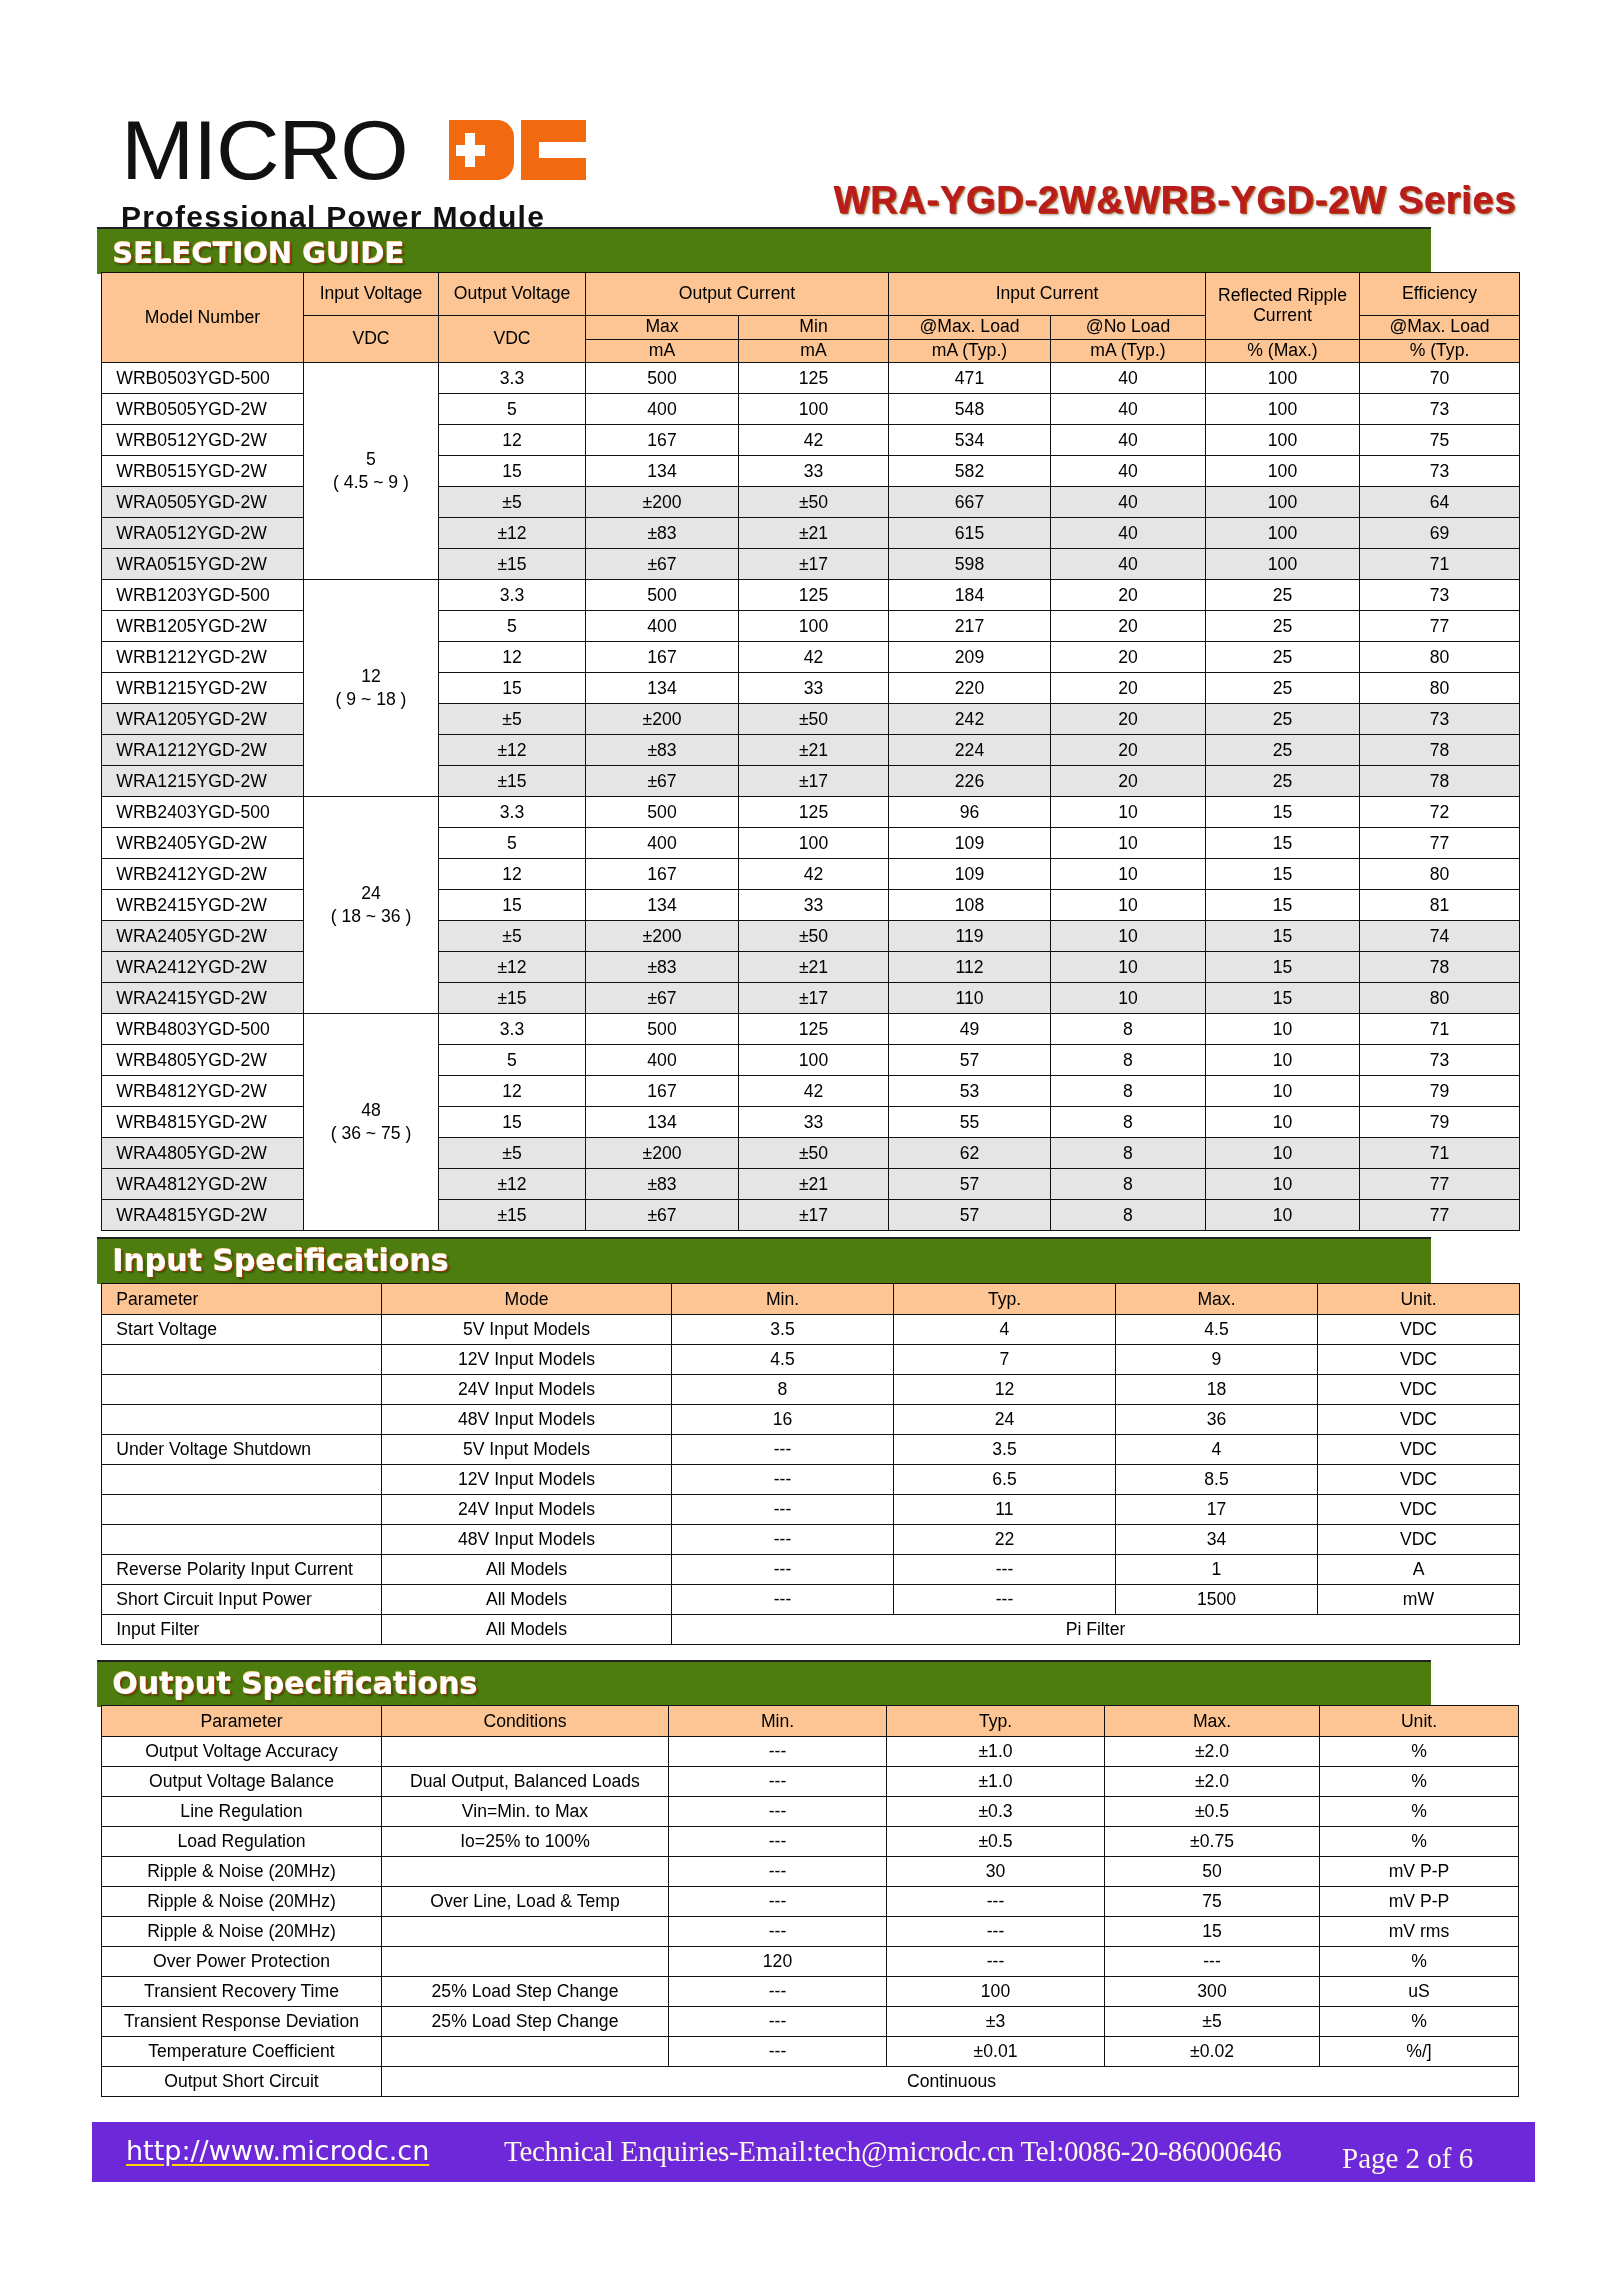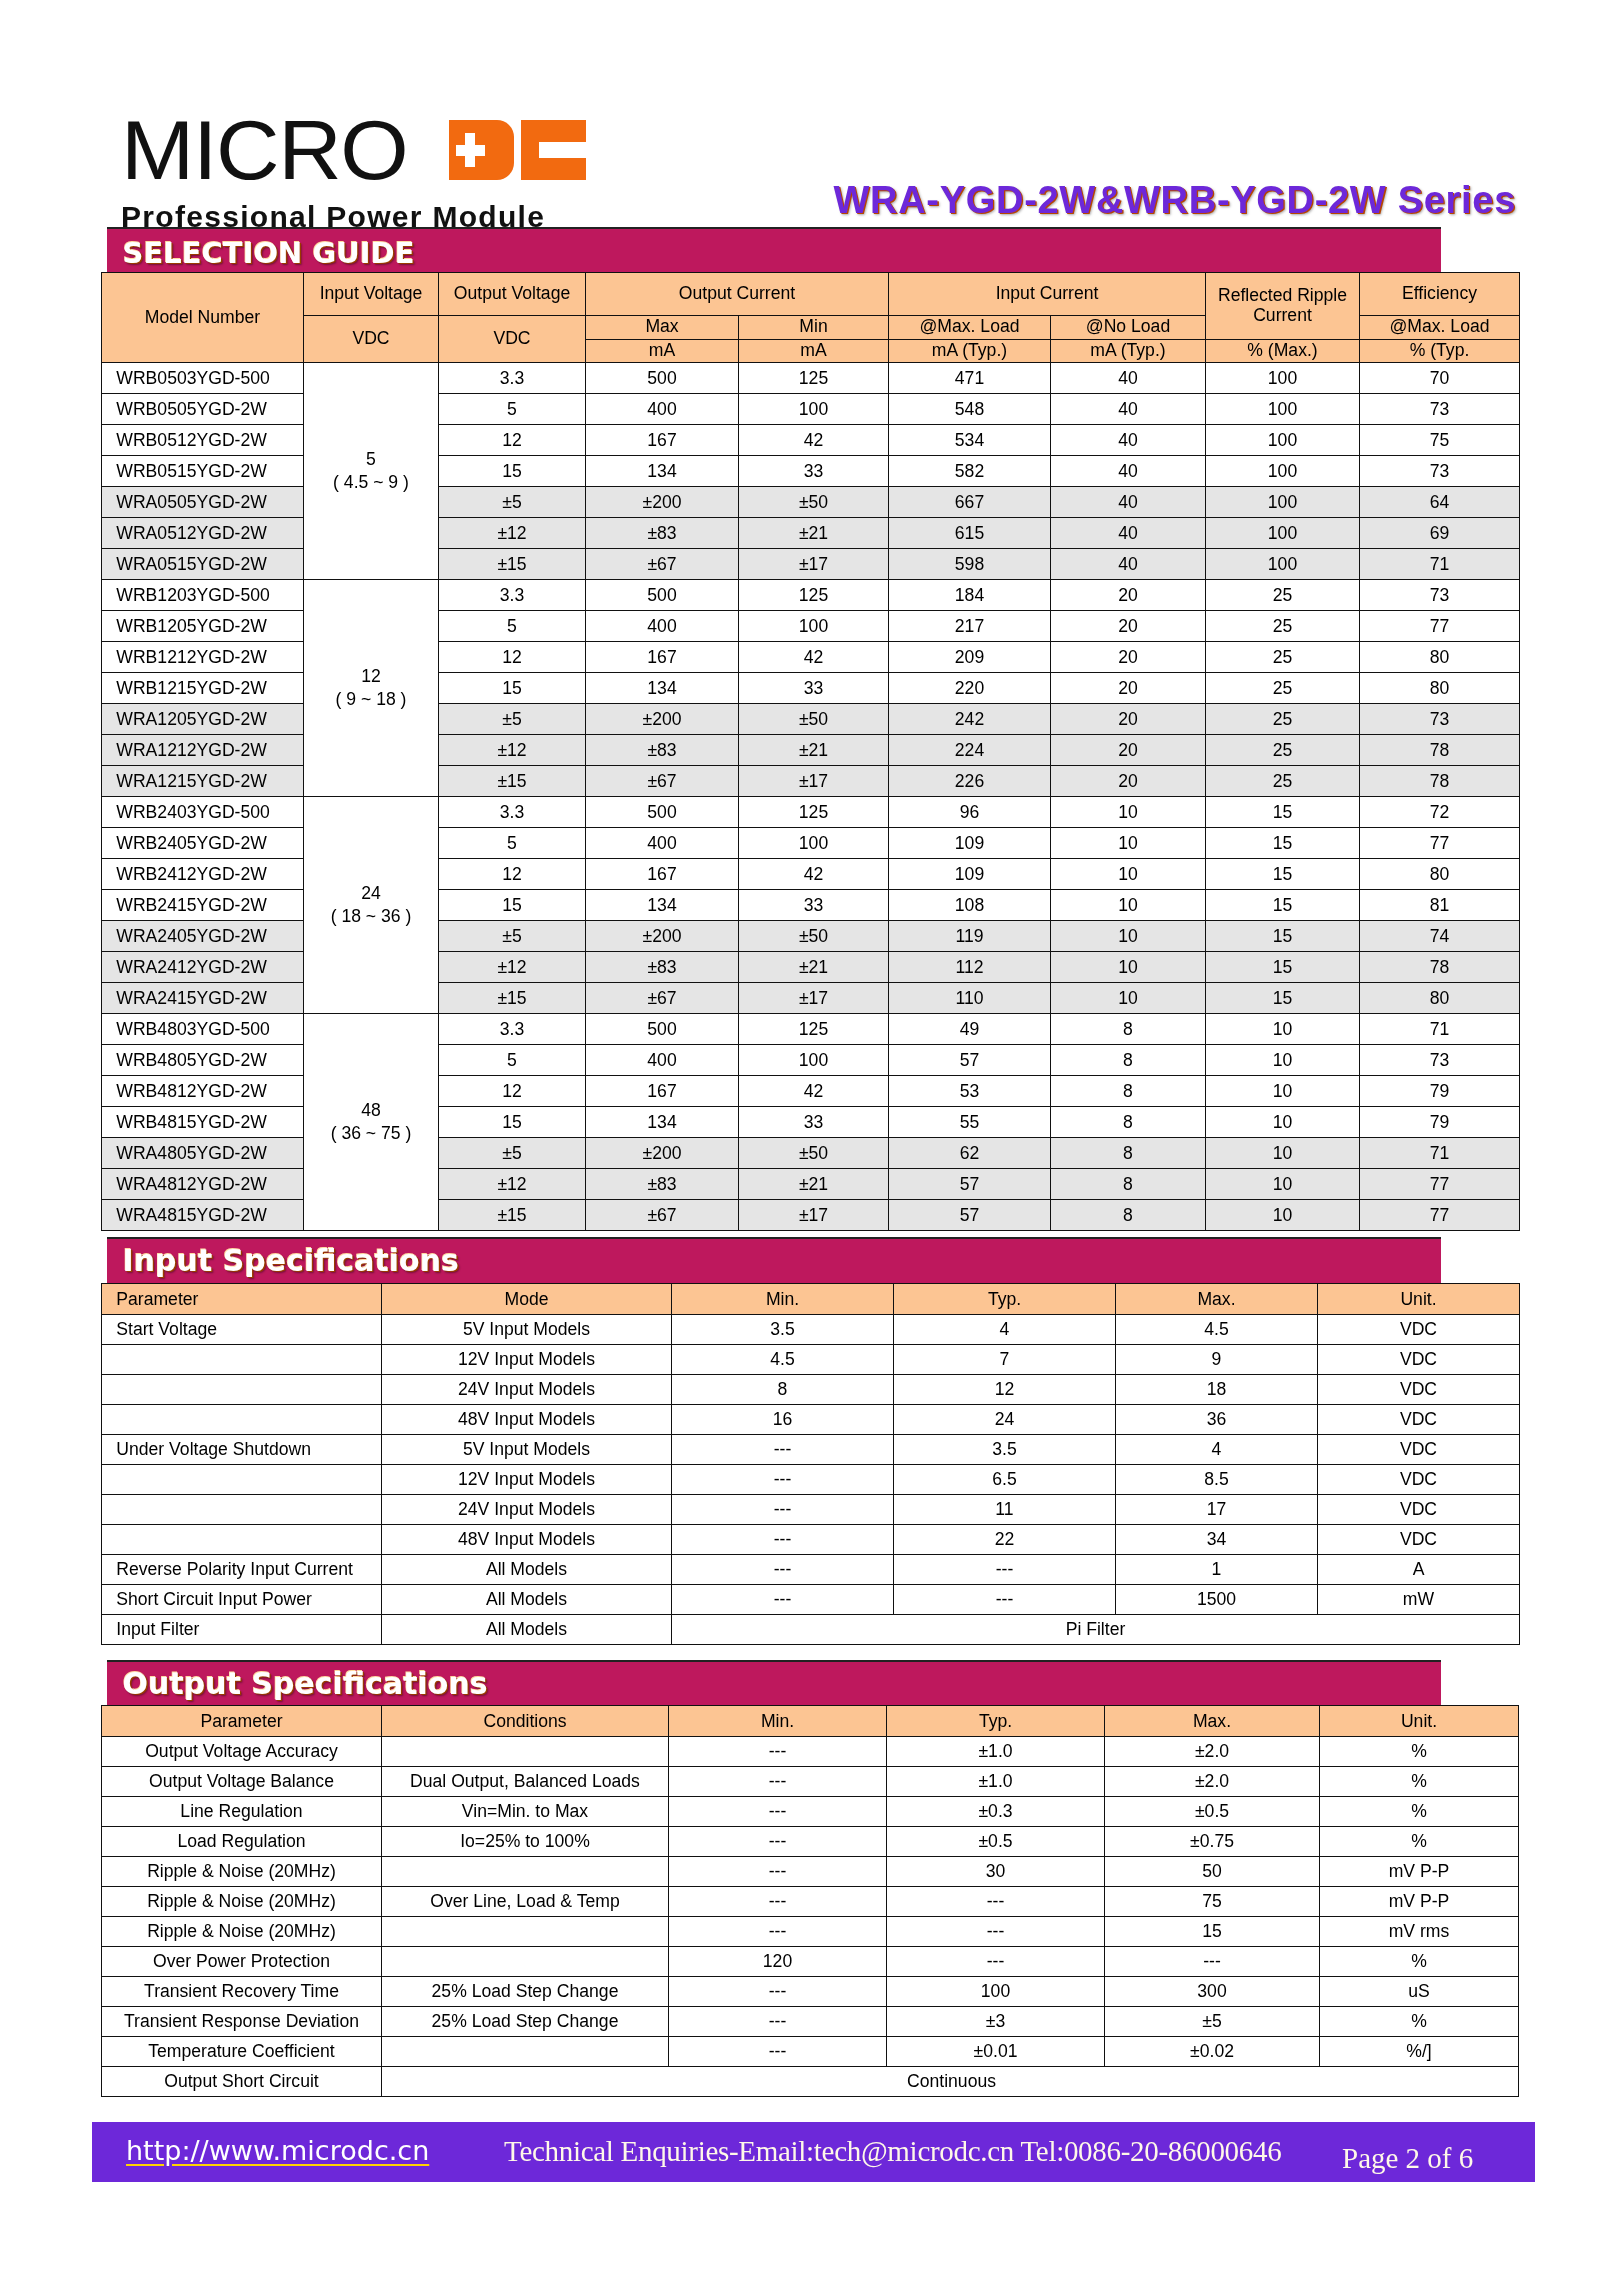--- a/index.html
+++ b/index.html
@@ -15,25 +15,25 @@
   .logo-dc .d { position: absolute; left: 0; top: 0; width: 65px; height: 60px; background: #f26a10;
                 border-radius: 0 17px 17px 0; }
   .logo-dc .plus-h { position: absolute; left: 6.5px; top: 25px; width: 29px; height: 10.4px; background: #fff; }
   .logo-dc .plus-v { position: absolute; left: 15.6px; top: 13px; width: 10.4px; height: 34px; background: #fff; }
   .logo-dc .c { position: absolute; left: 72px; top: 0; width: 65px; height: 60px; background: #f26a10; }
   .logo-dc .c-cut { position: absolute; left: 90px; top: 22px; width: 47px; height: 15.6px; background: #fff; }
   .logo-tag { position: absolute; left: 0; top: 65px; font-size: 30px; font-weight: 700; letter-spacing: 1.3px;
               color: #111; white-space: nowrap; margin-top: 16px; }
 
   .series-title { position: absolute; right: 100px; top: 179px; font-size: 38px; font-weight: 900;
-                  font-family: "Liberation Sans", sans-serif; color: #6d28d9; letter-spacing: 0.7px;
+                  font-family: "Liberation Sans", sans-serif; color: #b91c1c; letter-spacing: 0.7px;
                   text-shadow: 1.3px 1.3px 0 #b84500, 2px 2px 2.6px rgba(0,0,0,0.35); white-space: nowrap; }
 
   
-  .section-bar { position: absolute; left: 107px; width: 1334px; background: #be185d;
+  .section-bar { position: absolute; left: 97px; width: 1334px; background: #4d7c0f;
                  border-top: 2px solid #222; box-sizing: border-box; }
   .section-bar span { position: absolute; left: 15.6px; font-weight: 900; color: #fff; white-space: nowrap;
                       font-family: "DejaVu Sans", sans-serif;
                       text-shadow: 1.3px 1.3px 0 #9a3b00, -0.7px -0.7px 0 #ffd9a0, 2px 2px 2px rgba(0,0,0,0.4); }
 
   
   table { position: absolute; border-collapse: collapse; table-layout: fixed; }
   td, th { border: 1.3px solid #111; padding: 0; text-align: center; vertical-align: middle;
            font-weight: 400; overflow: hidden; white-space: nowrap; }
   th { background: #fcc593; }

